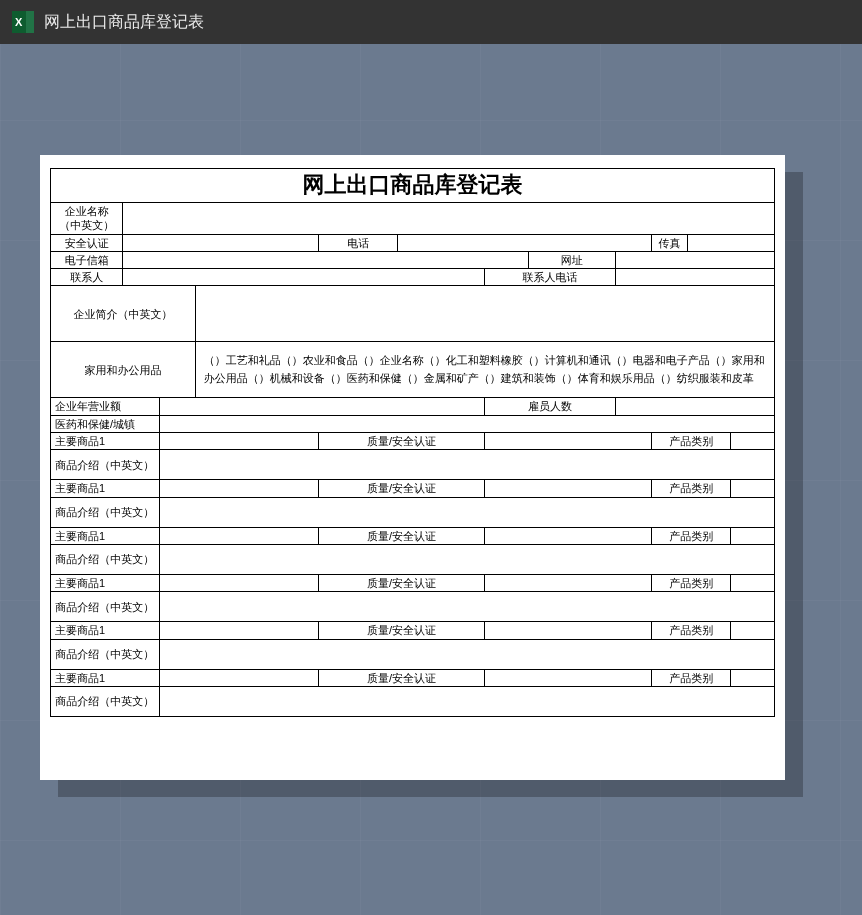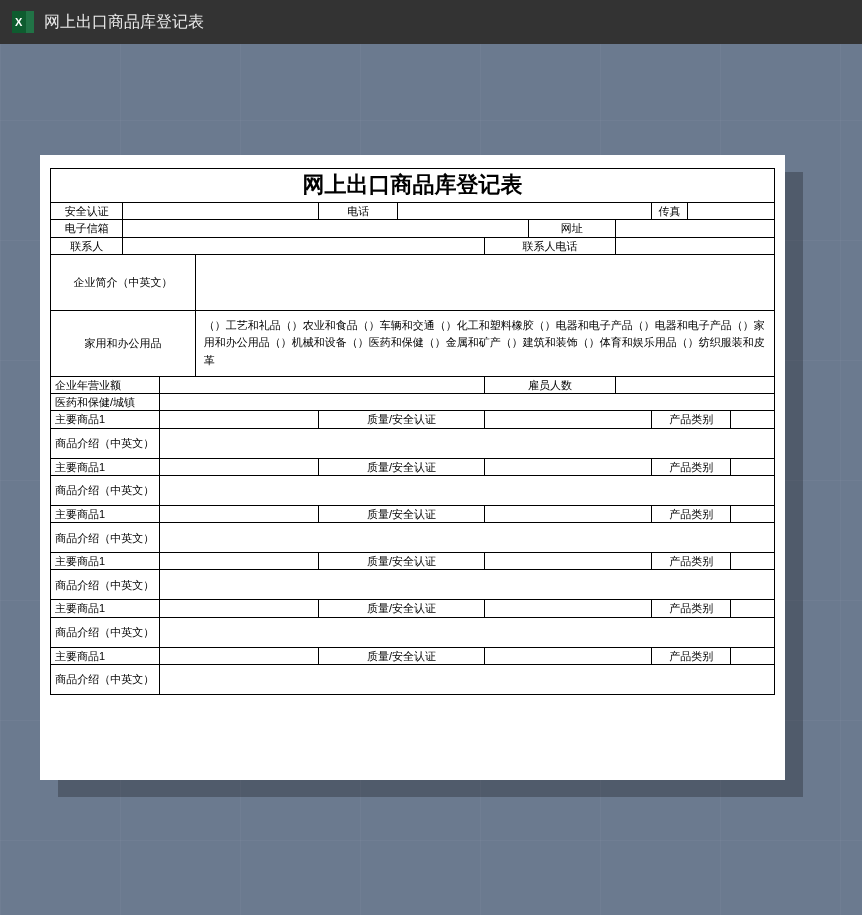--- a/index.html
+++ b/index.html
@@ -145,20 +145,24 @@
         <col style="width:5%">
       <col style="width:6%">
         <col style="width:6%">
     </colgroup>
 
     <tbody>
         <tr class="title-row">
       <td colspan="18">网上出口商品库登记表</td>
     </tr>
 
+    <tr class="intro-row">
+      <td colspan="2">企业名称（中英文）</td>
+      <td colspan="16"></td>
+    </tr>
 
 
     <tr>
       <td colspan="2">安全认证</td>
       <td colspan="5"></td>
       <td colspan="2">电话</td>
       <td colspan="6"></td>
       <td colspan="1">传真</td>
       <td colspan="2"></td>
     </tr>
@@ -178,21 +182,21 @@
     </tr>
 
 
     <tr class="tall-row">
       <td colspan="4">企业简介（中英文）</td>
       <td colspan="14"></td>
     </tr>
 
     <tr class="tall-row">
       <td colspan="4">家用和办公用品</td>
-      <td colspan="14" class="product-text">（）工艺和礼品（）农业和食品（）车辆和交通（）化工和塑料橡胶（）电器和电子产品（）电器和电子产品（）家用和办公用品（）机械和设备（）医药和保健（）金属和矿产（）建筑和装饰（）体育和娱乐用品（）纺织服装和皮革</td>
+      <td colspan="14" class="product-text">（）工艺和礼品（）农业和食品（）企业名称（）化工和塑料橡胶（）计算机和通讯（）电器和电子产品（）家用和办公用品（）机械和设备（）医药和保健（）金属和矿产（）建筑和装饰（）体育和娱乐用品（）纺织服装和皮革</td>
     </tr>
 
     <tr>
       <td colspan="3" class="left-align">企业年营业额</td>
       <td colspan="8"></td>
       <td colspan="3">雇员人数</td>
       <td colspan="4"></td>
     </tr>
 
     <tr>

